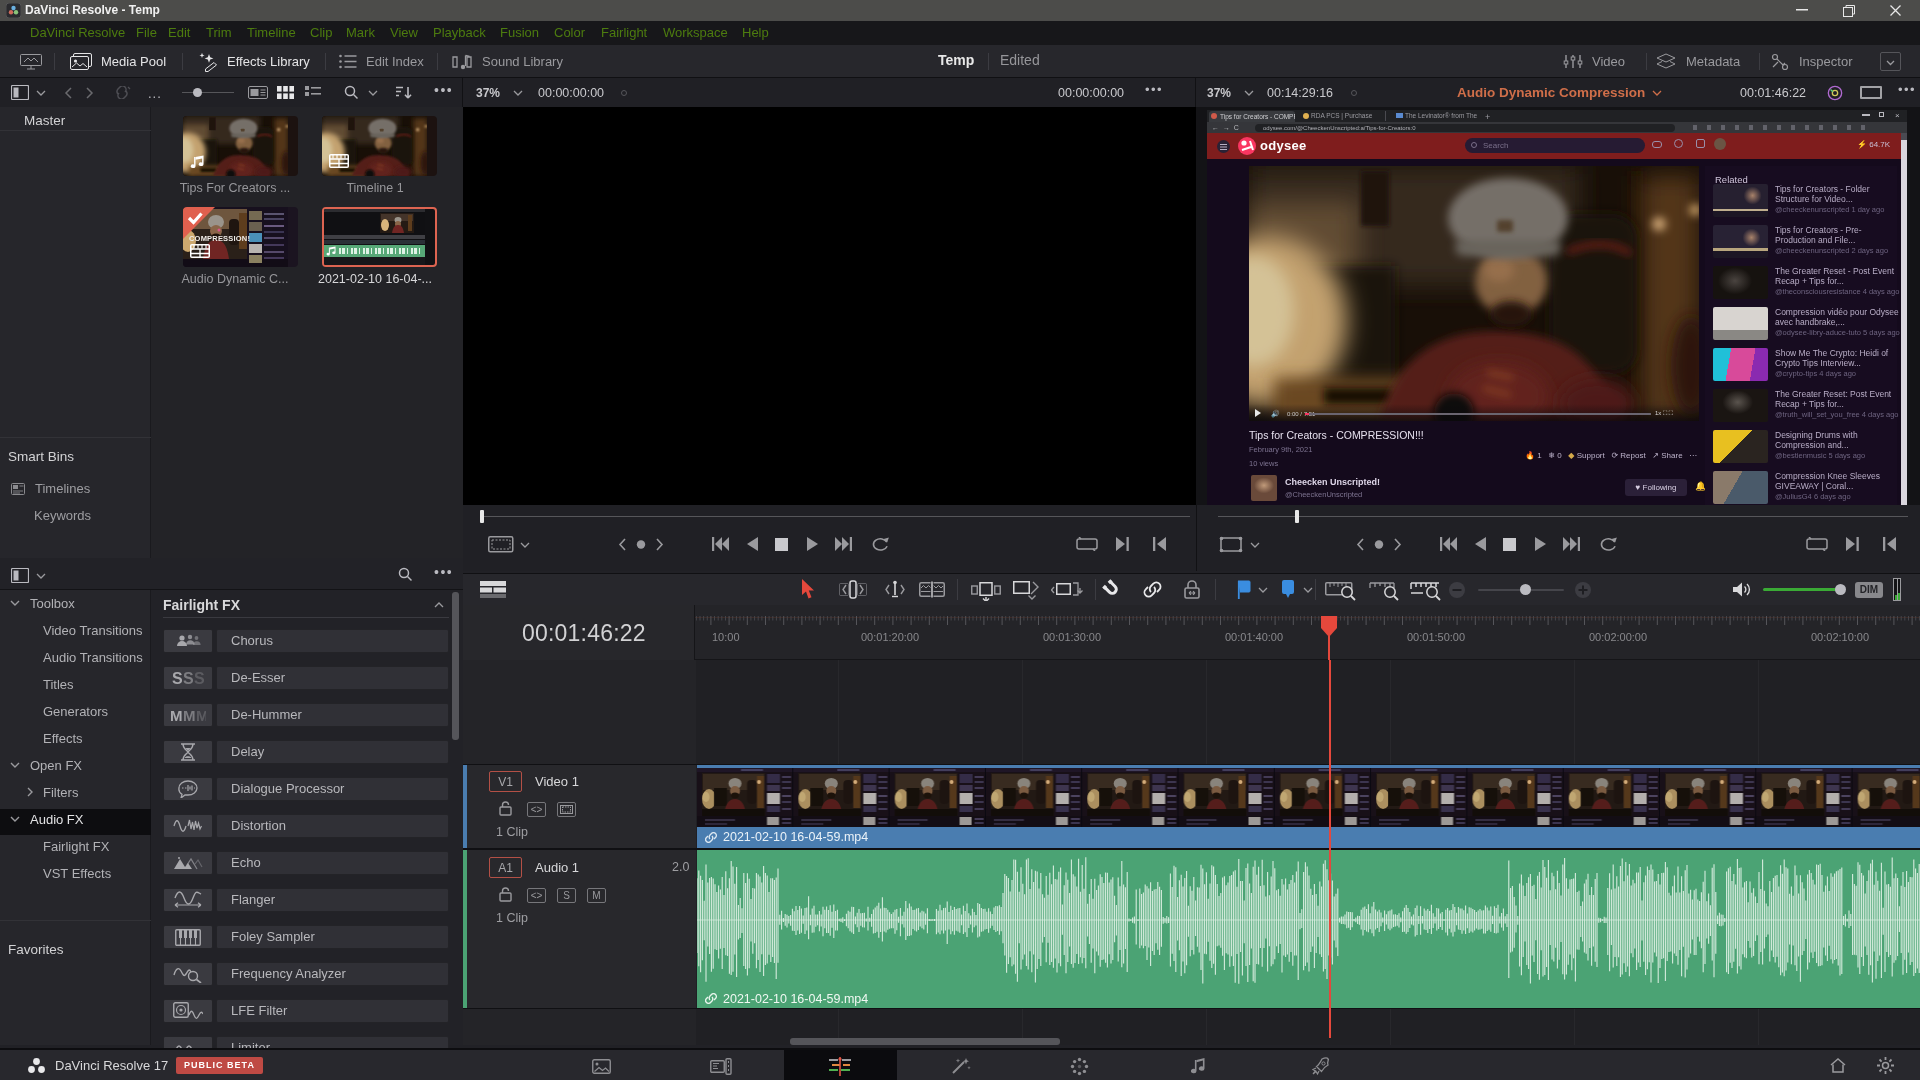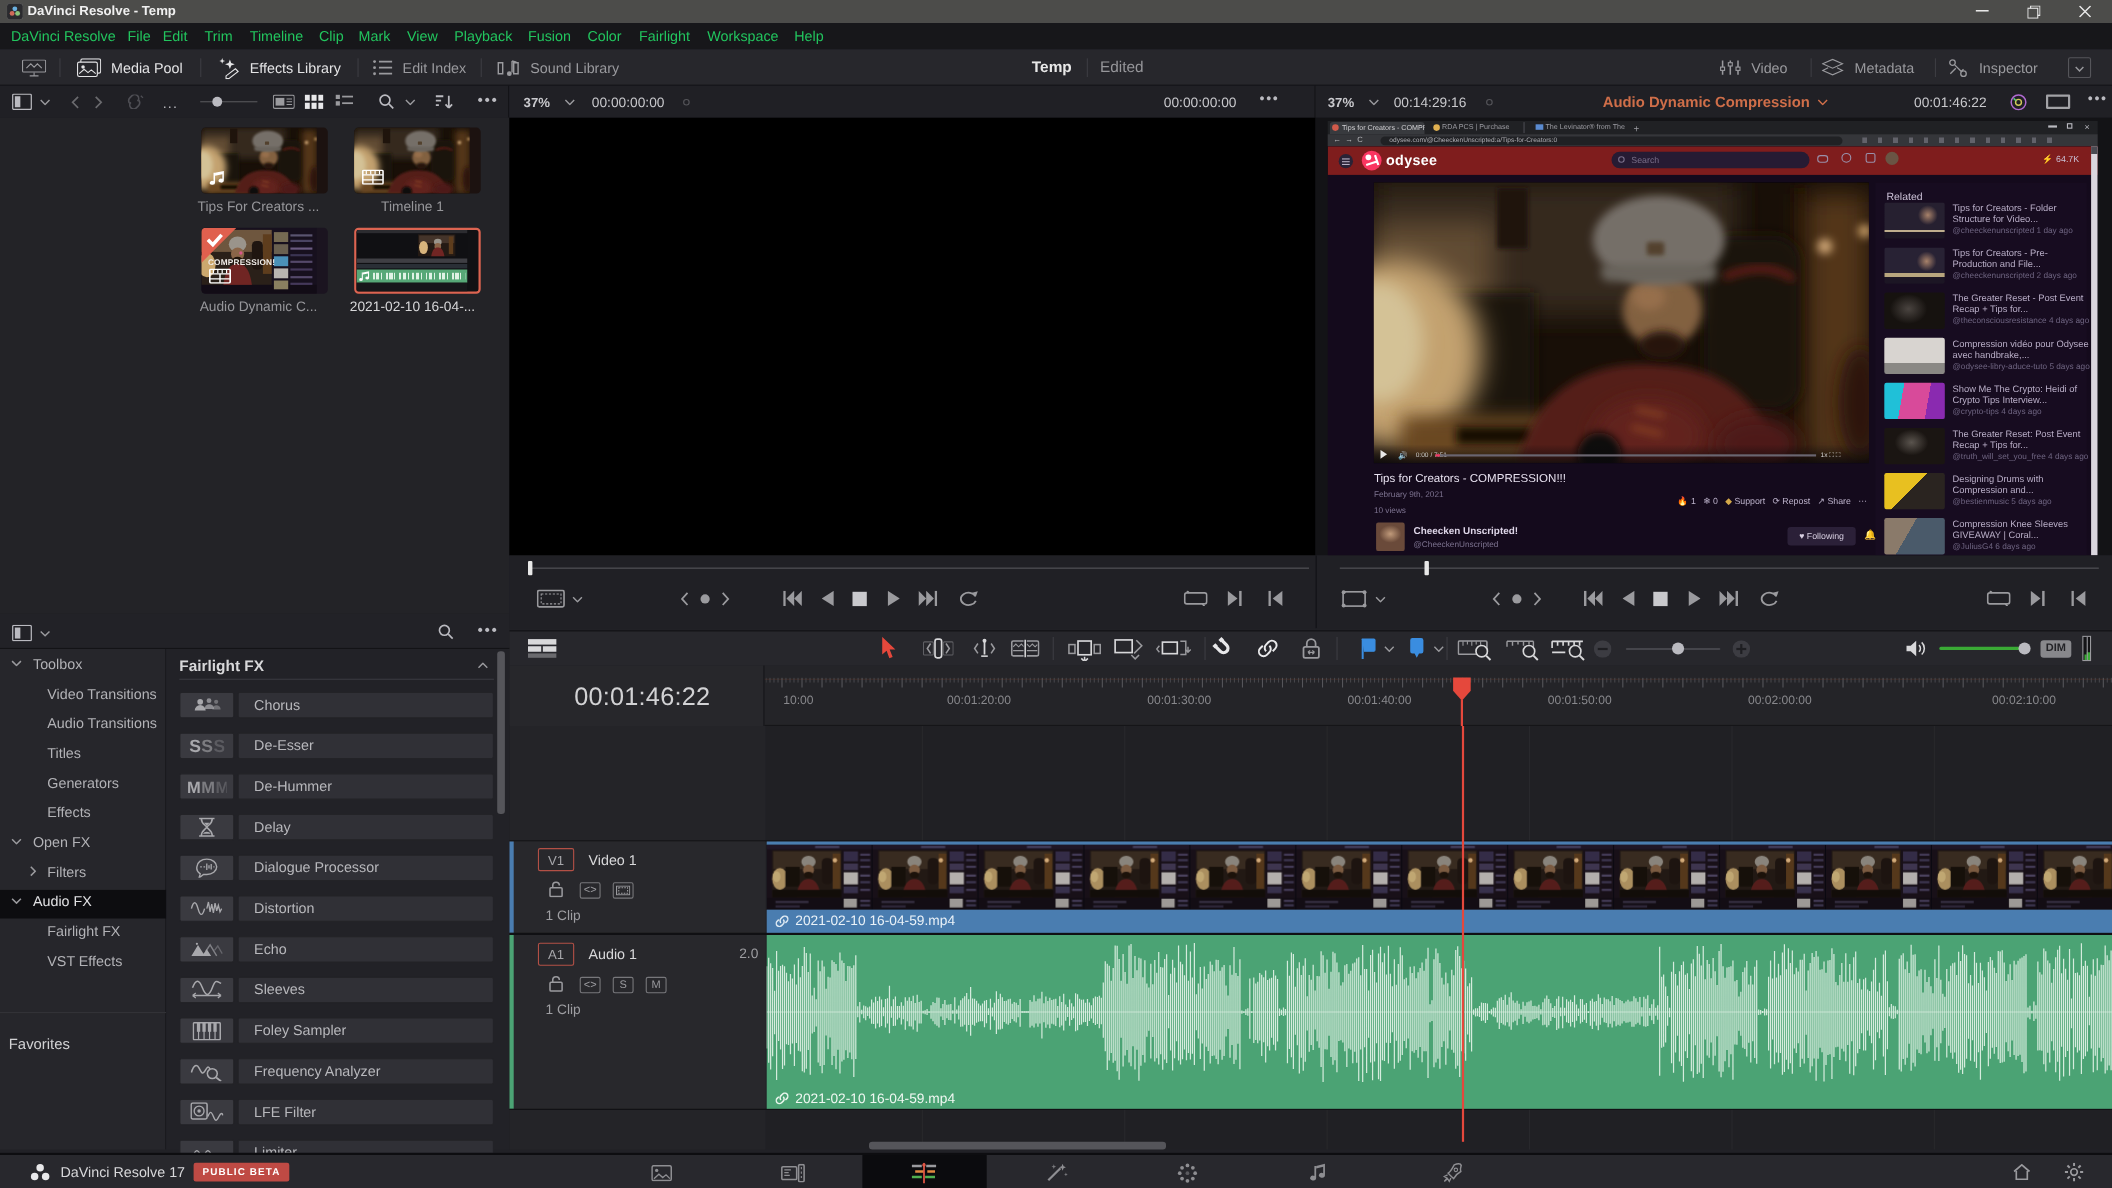--- a/index.html
+++ b/index.html
@@ -7,21 +7,21 @@
 #app{position:relative;width:1920px;height:1080px;background:#212126;font-family:"Liberation Sans",sans-serif;}
 .abs{position:absolute;}
 .tx{color:#9e9ea2;font-size:13px;white-space:nowrap;}
 .txw{color:#d8d8da;font-size:13px;white-space:nowrap;}
 svg{display:block;}
 
 #titlebar{position:absolute;left:0;top:0;width:1920px;height:21px;background:#4c4c4a;}
 #titlebar .ttl{position:absolute;left:25px;top:3px;color:#f0f0f0;font-size:12px;font-weight:bold;}
 
 #menubar{position:absolute;left:0;top:21px;width:1920px;height:24px;background:#17171a;}
-#menubar span{color:#22c55e;font-size:13px;position:absolute;top:4px;}
+#menubar span{color:#4d7c0f;font-size:13px;position:absolute;top:4px;margin-left:20px;}
 
 #topbar{position:absolute;left:0;top:45px;width:1920px;height:33px;background:#27272c;border-bottom:1px solid #101013;}
 .tbtn{position:absolute;top:0;height:33px;display:flex;align-items:center;gap:9px;color:#9a9a9e;font-size:13px;}
 .tbtn.on{color:#e4e4e6;}
 .tsep{position:absolute;top:8px;width:1px;height:17px;background:#3c3c42;}
 
 #subhead{position:absolute;left:0;top:78px;width:1920px;height:29px;background:#202025;}
 .shseg{position:absolute;top:0;height:29px;background:#202025;}
 .mini{color:#8d8d91;font-size:12px;}
 
@@ -299,20 +299,33 @@
           <circle cx="9" cy="9" r="7.5" fill="none" stroke="#b06ad0" stroke-width="1.5"></circle>
           <circle cx="9" cy="9" r="3" fill="none" stroke="#d0c85a" stroke-width="1.5"></circle>
           <path d="M4 5l2.5 2.5" stroke="#5ad07a" stroke-width="1.5"></path>
         </svg>
     <div class="abs" style="left:664px;top:8px;width:22px;height:13px;border:2px solid #a2a2a6;border-radius:1px;"></div>
     <div class="abs" style="left:702px;top:4px;color:#babac0;font-size:13px;letter-spacing:1.5px;">•••</div>
   </div>
 </div>
 
 <div id="mediapool">
+  <div id="mpside">
+    <div class="abs" style="left:24px;top:6px;color:#d2d2d4;font-size:13.5px;">Master</div>
+    <div class="abs" style="left:0;top:23px;width:151px;height:1px;background:#323237;"></div>
+    <div class="abs" style="left:0;top:330px;width:151px;height:1px;background:#323237;"></div>
+    <div class="abs" style="left:8px;top:342px;color:#d2d2d4;font-size:13.5px;">Smart Bins</div>
+    <svg class="abs" style="left:11px;top:376px" width="14" height="12" viewBox="0 0 14 12">
+          <rect x="0.5" y="0.5" width="13" height="11" rx="1" fill="none" stroke="#8a8a8e"></rect>
+          <rect x="2" y="2" width="5" height="4" fill="#8a8a8e"></rect>
+          <path d="M8.5 3h4M2 8h10M2 10h7" stroke="#8a8a8e" stroke-width="0.9"></path>
+        </svg>
+    <div class="abs tx" style="left:35px;top:374px;">Timelines</div>
+    <div class="abs tx" style="left:34px;top:401px;">Keywords</div>
+  </div>
 
   <div class="thumb" style="left:183px;top:9px;background:#1c1210;">
     <svg class="abs" style="left:0;top:0" width="105" height="60" viewBox="0 0 450 255" preserveAspectRatio="none">
 <rect width="450" height="255" fill="#191008"></rect>
 <rect x="0" y="0" width="330" height="120" fill="#3a2e22" filter="url(#b12)"></rect>
 <rect x="0" y="35" width="110" height="85" fill="#6e563a" filter="url(#b12)"></rect>
 <rect x="112" y="5" width="28" height="55" fill="#241710" filter="url(#b2)"></rect>
 <rect x="38" y="100" width="108" height="125" fill="#1a130d" filter="url(#b6)"></rect>
 <ellipse cx="18" cy="155" rx="80" ry="85" fill="#e2bc82" filter="url(#b12)"></ellipse>
 <ellipse cx="5" cy="145" rx="40" ry="55" fill="#f6e2b0" filter="url(#b8)"></ellipse>
@@ -1423,21 +1436,21 @@
           </div>
 <div class="lb">Echo</div>
         </div>
 <div class="fxrow" style="top:298px;">
 <div class="ic">
             <svg width="30" height="18" viewBox="0 0 30 18">
               <path d="M2 7c3-8 6-8 9 0s6 8 9 0 4-6 8-4" fill="none" stroke="#a8a8ac" stroke-width="1.4"></path>
               <path d="M2 14h26M2 14l3-2.2M2 14l3 2.2M28 14l-3-2.2M28 14l-3 2.2" fill="none" stroke="#a8a8ac" stroke-width="1.2"></path>
             </svg>
           </div>
-<div class="lb">Sleeves</div>
+<div class="lb">Flanger</div>
         </div>
 <div class="fxrow" style="top:335px;">
 <div class="ic">
             <svg width="26" height="17" viewBox="0 0 26 17">
               <rect x="0.75" y="0.75" width="24.5" height="15.5" rx="1" fill="none" stroke="#a8a8ac" stroke-width="1.4"></rect>
               <path d="M5.5 1v15M10.5 1v15M15.5 1v15M20.5 1v15" stroke="#a8a8ac" stroke-width="1.1"></path>
               <rect x="4" y="1" width="3" height="8" fill="#a8a8ac"></rect>
               <rect x="9" y="1" width="3" height="8" fill="#a8a8ac"></rect>
               <rect x="14" y="1" width="3" height="8" fill="#a8a8ac"></rect>
               <rect x="19" y="1" width="3" height="8" fill="#a8a8ac"></rect>

